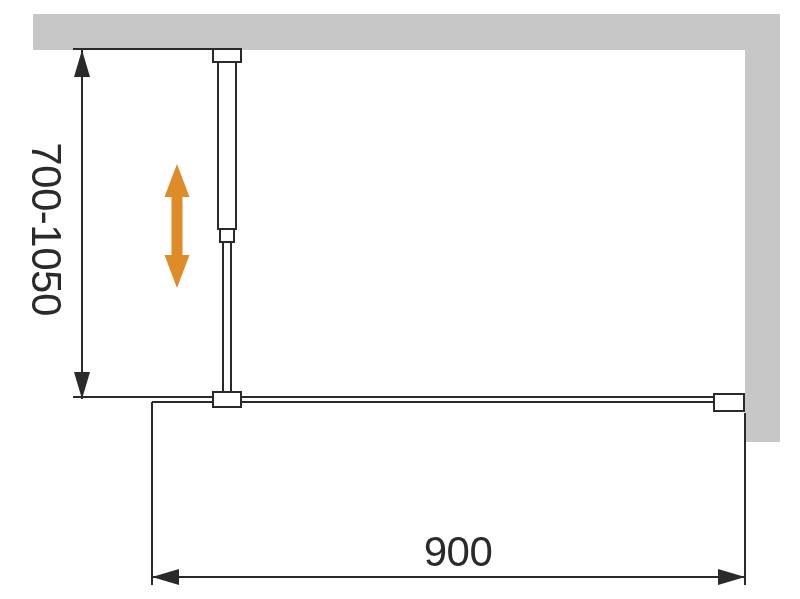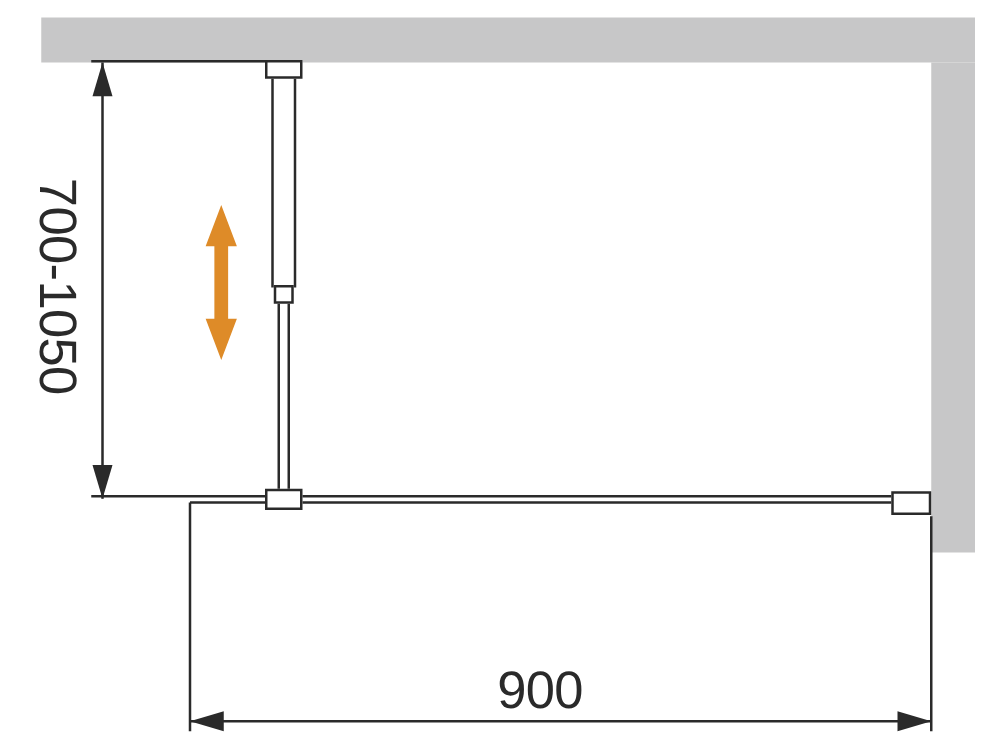--- a/index.html
+++ b/index.html
@@ -44,21 +44,21 @@
   .top-bracket{left:212px;top:48px;width:30px;height:15px;}
   .collar{left:219px;top:228px;width:16px;height:15px;}
   .glass-clamp{left:212px;top:391px;width:30px;height:17px;}
   .wall-profile{left:713px;top:393px;width:32px;height:19px;}
   
   .dim-label{
     position:absolute;white-space:nowrap;line-height:1;
     font-size:42px;letter-spacing:-0.5px;color:var(--color-line);
   }
   .vlabel{left:46px;top:229px;transform:translate(-50%,-50%) rotate(90deg);}
-  .hlabel{left:432px;top:552px;transform:translate(-50%,-50%);}
+  .hlabel{left:458px;top:552px;transform:translate(-50%,-50%);}
   
   .adjust-arrow{left:160px;top:160px;}
 </style>
 </head>
 <body>
 
 <div class="canvas">
 
   <div class="abs wall wall-top"></div>
   <div class="abs wall wall-right"></div>

